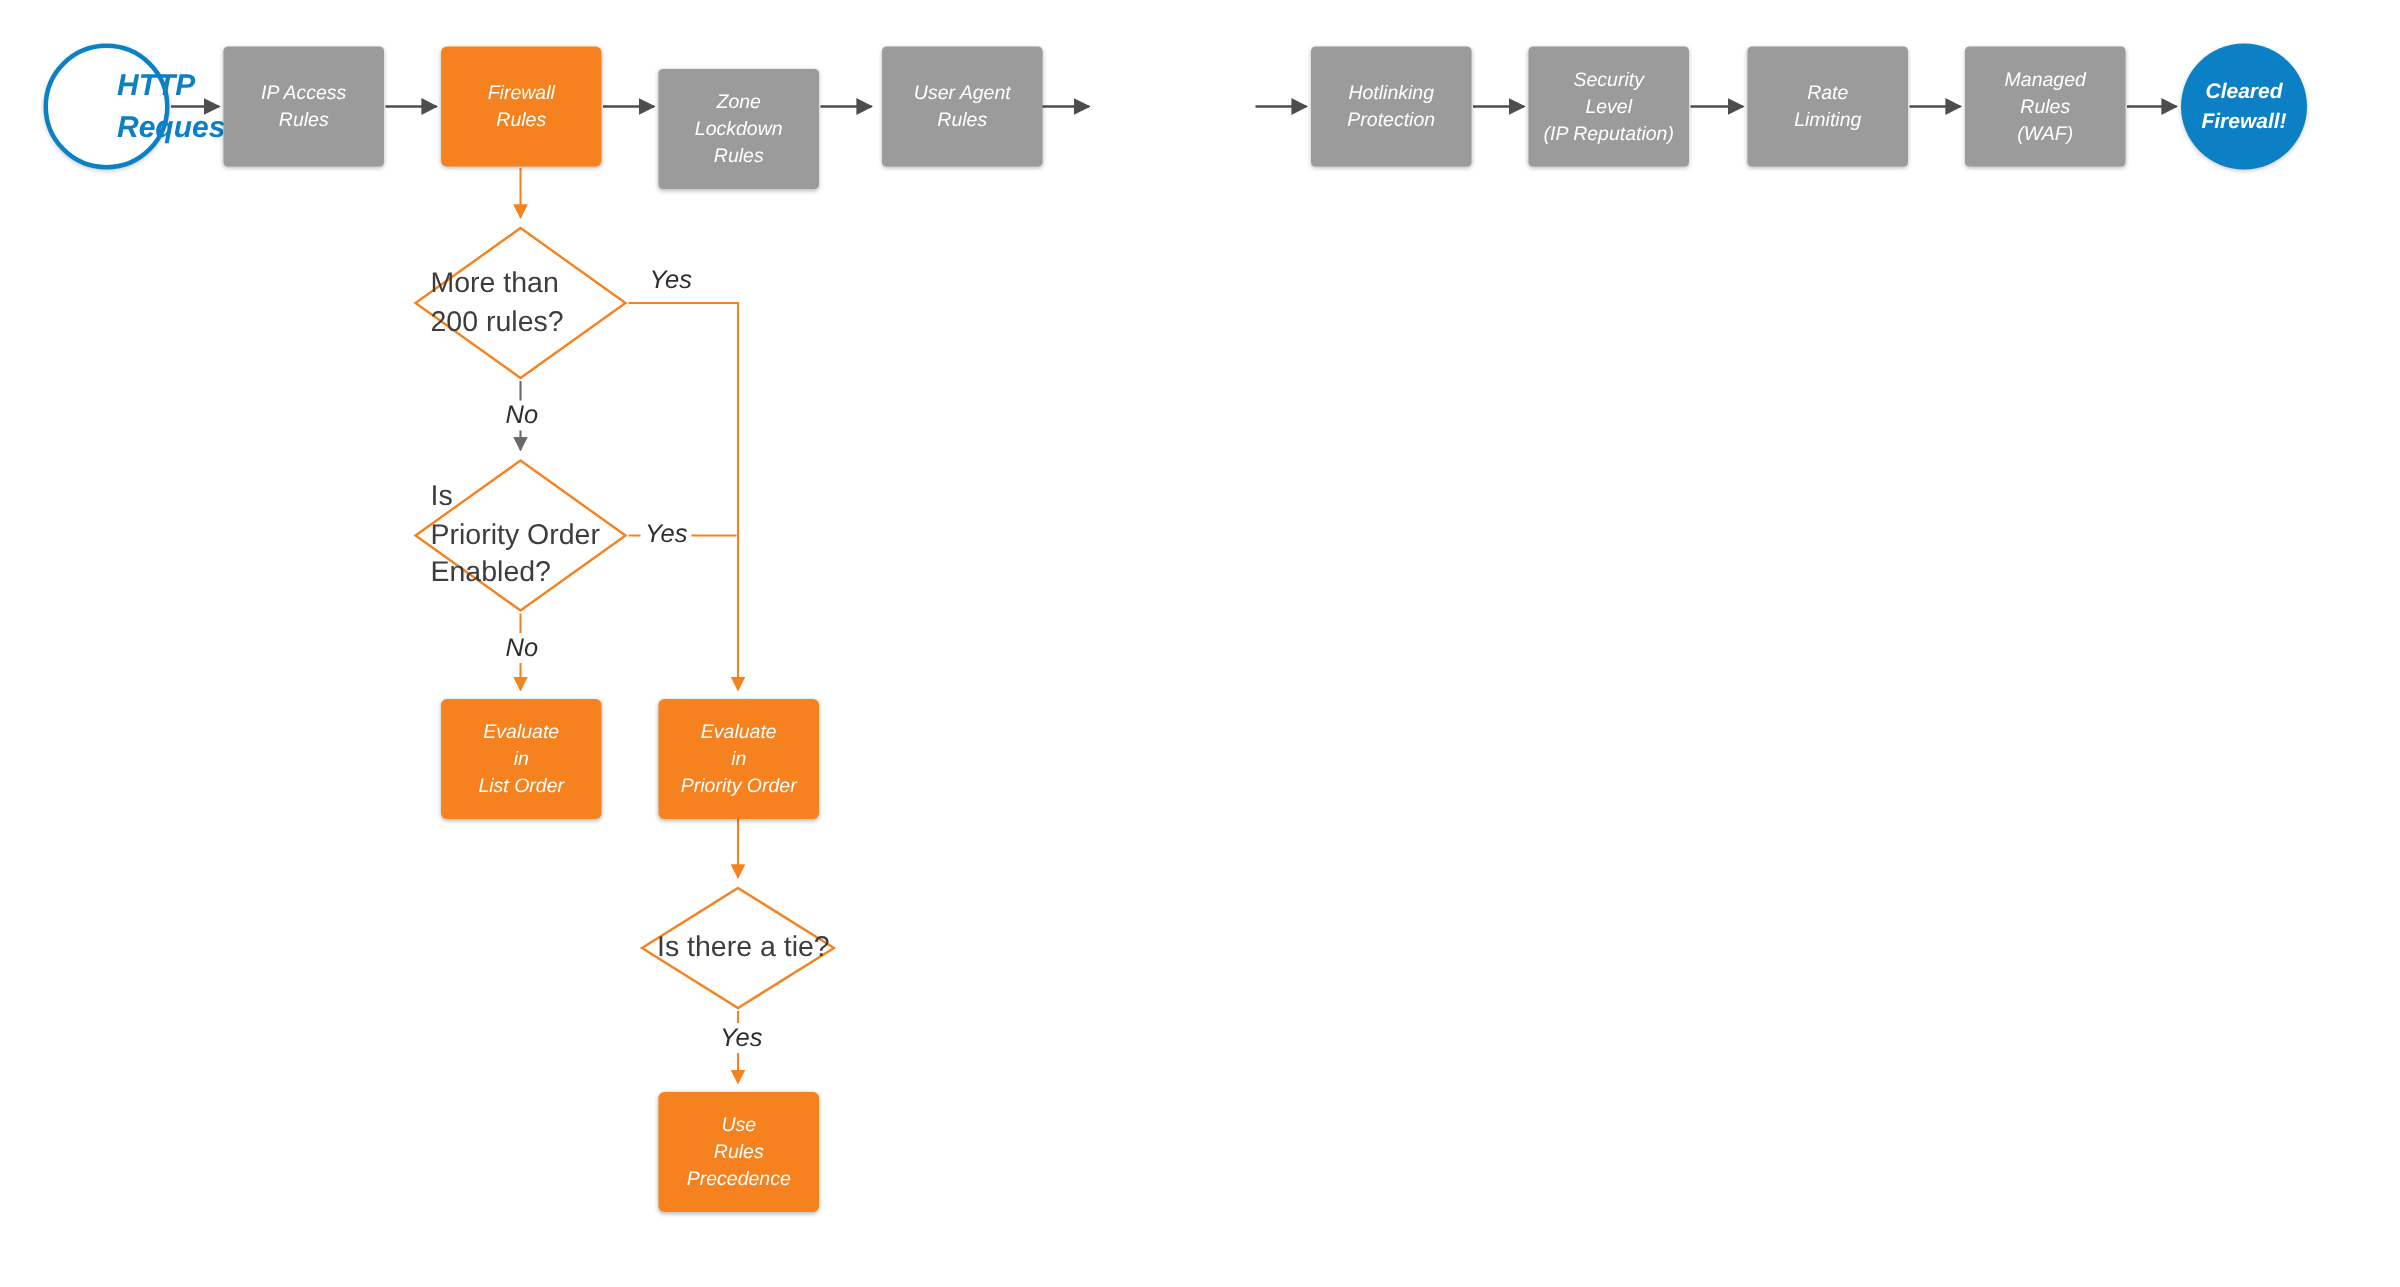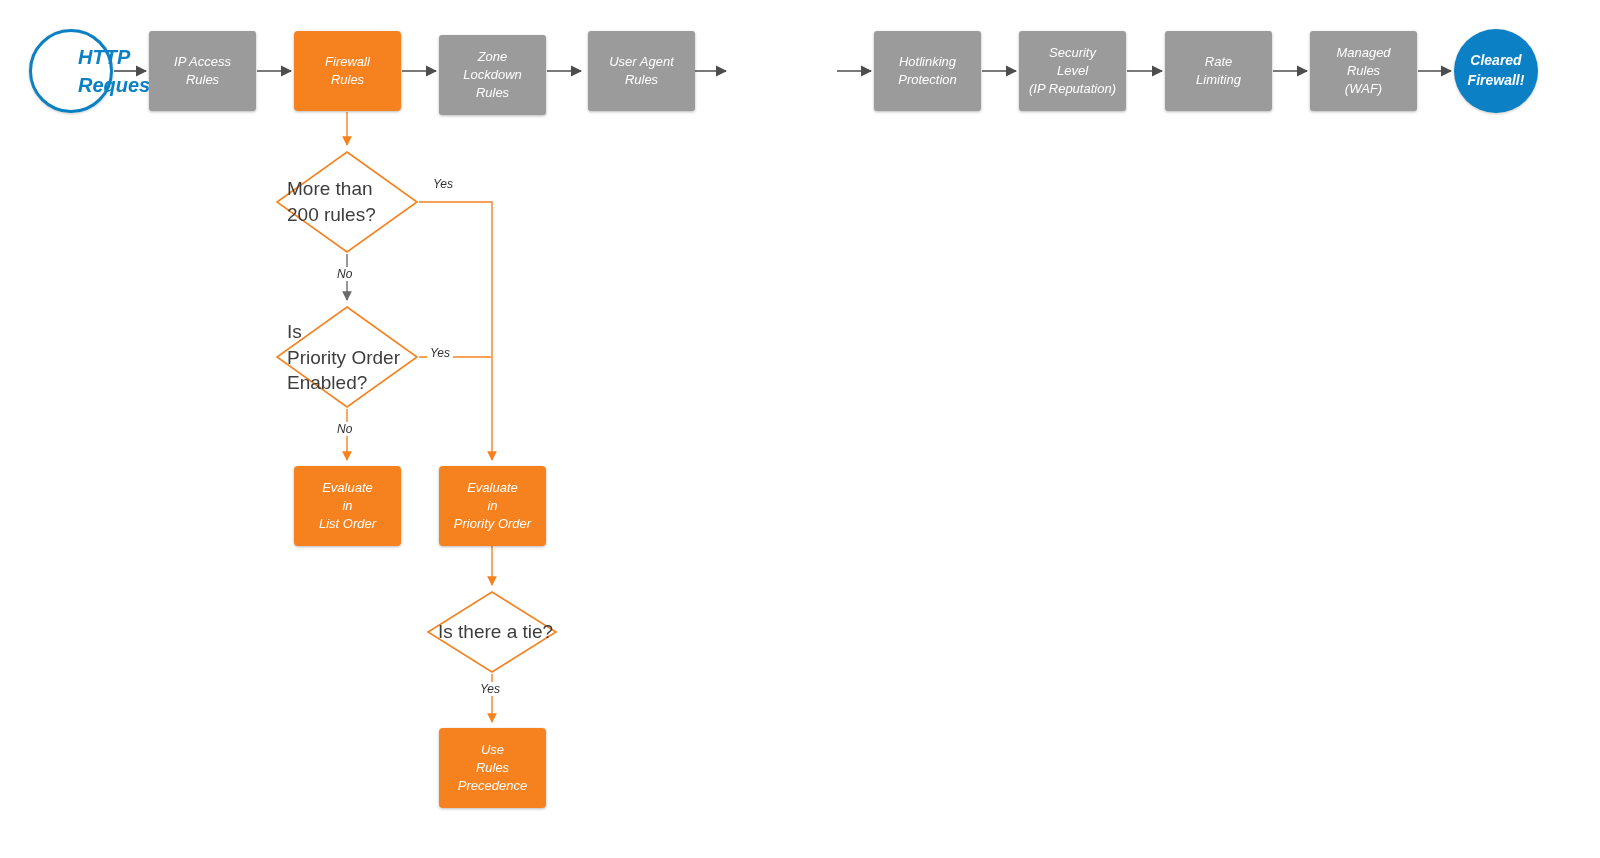--- a/index.html
+++ b/index.html
@@ -41,21 +41,21 @@
   .circle.end{background:var(--accent-blue,#0B80C4);}
   .circle.end .lbl{font-weight:bold;font-size:14px;}
   .decision{position:absolute;}
   .decision svg{position:absolute;left:0;top:0;display:block;}
   .decision .lbl{
     position:absolute;left:12px;top:50%;transform:translateY(-50%);
     font-style:normal;color:var(--text-dark,#3D3D3D);font-size:19px;line-height:1.35;
   }
   .diamond-shape{fill:#ffffff;stroke:var(--accent-orange,#F6821F);stroke-width:1.6;}
   .edge-label{
-    position:absolute;font-style:italic;font-size:12px;color:#2F2F2F;
+    position:absolute;font-style:italic;font-size:17px;color:#2F2F2F;
     background:#ffffff;padding:0 3px;line-height:1.2;
   }
 </style>
 </head>
 <body>
 
 <div class="canvas">
 
   <svg class="edges" width="1600" height="858">
     <defs>
@@ -100,21 +100,21 @@
   </div>
 
   <div class="node box gray" style="left:149px;top:31px">
     <div class="lbl">IP Access
 Rules</div>
   </div>
   <div class="node box orange" style="left:294px;top:31px">
     <div class="lbl">Firewall
 Rules</div>
   </div>
-  <div class="node box gray" style="left:439px;top:35px">
+  <div class="node box gray" style="left:439px;top:46px">
     <div class="lbl">Zone
 Lockdown
 Rules</div>
   </div>
   <div class="node box gray" style="left:588px;top:31px">
     <div class="lbl">User Agent
 Rules</div>
   </div>
   <div class="node box gray" style="left:1019px;top:31px">
     <div class="lbl">Security

